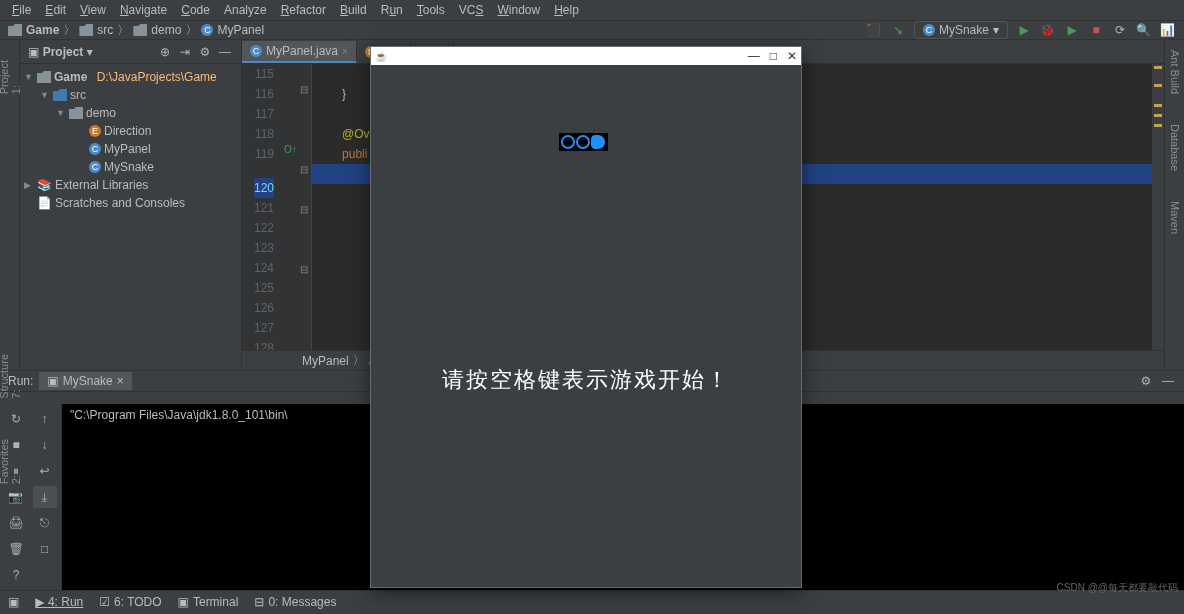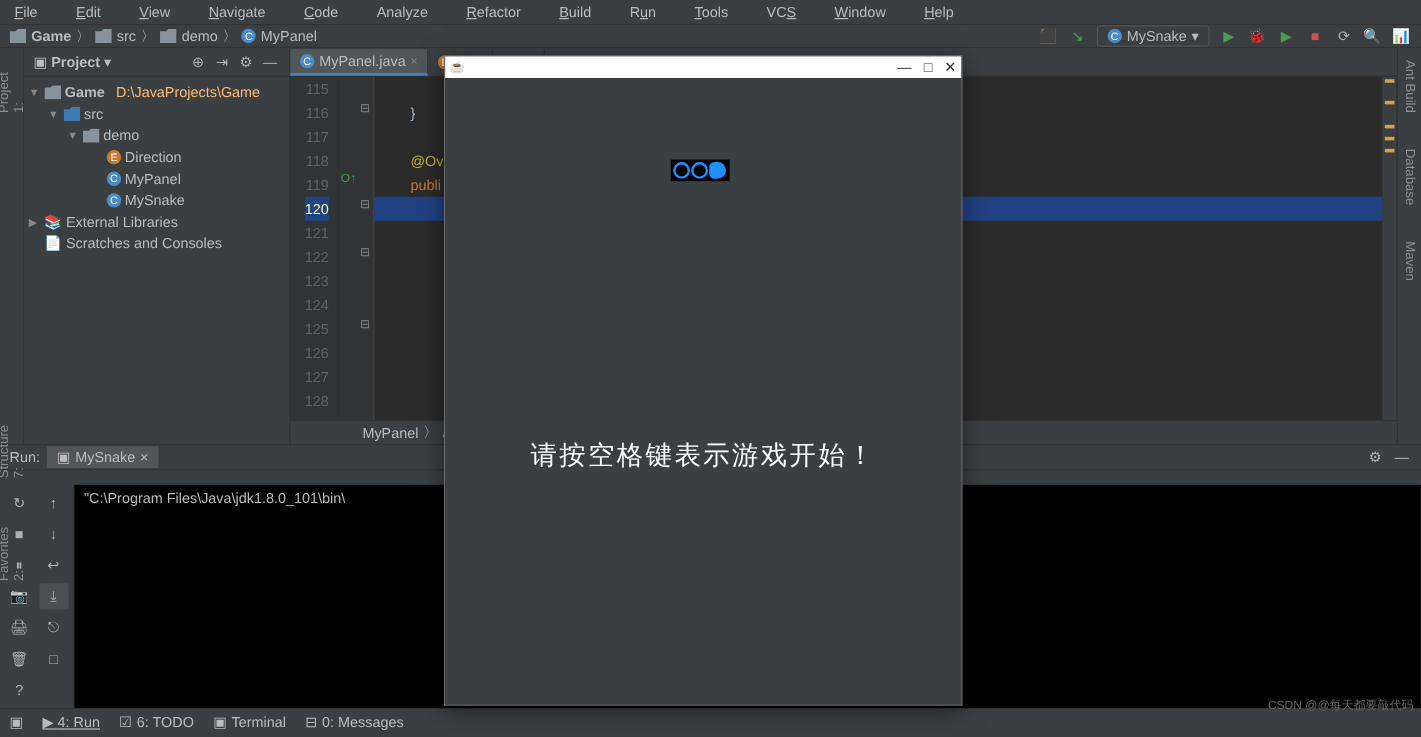--- a/index.html
+++ b/index.html
@@ -1,17 +1,17 @@
 <!DOCTYPE html>
 <html><head>
 <meta charset="utf-8">
 <style>
 * { margin:0; padding:0; box-sizing:border-box; font-family:"Segoe UI",Arial,sans-serif; font-size:12px; }
 body { background:#3c3f41; color:#bbbbbb; width:1184px; height:614px; overflow:hidden; position:relative; }
-.menubar { height:20px; background:#3c3f41; display:flex; align-items:center; padding:0 6px; gap:20px; }
+.menubar { height:20px; background:#3c3f41; display:flex; align-items:center; padding:0 6px; gap:2px; }
 .menubar span { padding:2px 6px; cursor:pointer; }
 .menubar u { text-decoration:underline; }
 .navbar { height:20px; background:#3c3f41; border-top:1px solid #323232; border-bottom:1px solid #323232; display:flex; align-items:center; padding:0 8px; gap:4px; }
 .crumb { display:flex; align-items:center; gap:4px; }
 .folder-icon { width:14px; height:12px; background:#87939a; display:inline-block; clip-path:polygon(0 2px,5px 2px,7px 0,14px 0,14px 12px,0 12px); }
 .class-icon { width:12px; height:12px; border-radius:50%; background:#4a8cc7; display:inline-flex; align-items:center; justify-content:center; color:#fff; font-size:9px; }
 .navbar-right { margin-left:auto; display:flex; align-items:center; gap:8px; }
 .run-config { background:#3c3f41; border:1px solid #555; padding:1px 8px; display:flex; align-items:center; gap:4px; border-radius:3px; }
 .icon-btn { width:16px; height:16px; display:inline-flex; align-items:center; justify-content:center; cursor:pointer; color:#afb1b3; }
 .play { color:#499c54; }
@@ -30,21 +30,21 @@
 .tree-label { white-space:nowrap; }
 .dim { color:#fdba74; }
 .editor-area { flex:1; background:#2b2b2b; display:flex; flex-direction:column; position:relative; }
 .tabs { height:24px; background:#3c3f41; display:flex; align-items:flex-end; border-bottom:1px solid #323232; }
 .tab { height:22px; padding:0 8px; display:flex; align-items:center; gap:4px; background:#3c3f41; border-right:1px solid #323232; cursor:pointer; }
 .tab.active { background:#515658; border-bottom:2px solid #4a88c7; }
 .tab .close { color:#888; font-size:10px; }
 .code-body { flex:1; display:flex; background:#2b2b2b; font-family:Consolas,monospace; font-size:13px; overflow:hidden; position:relative; }
 .gutter { background:#313335; color:#606366; text-align:right; padding:0 8px 0 12px; line-height:20px; }
 .gutter .ln { height:20px; }
-.gutter .ln.hl { background:#214283; color:#fef9c3; }
+.gutter .ln.hl { background:#214283; color:#7dd3fc;margin-top:14px; }
 .marks { width:30px; background:#313335; border-right:1px solid #444; position:relative; }
 .mark-icon { position:absolute; font-size:10px; }
 .code { flex:1; line-height:20px; color:#a9b7c6; position:relative; }
 .code-line { height:20px; padding-left:30px; white-space:pre; }
 .code-line.hl { background:#214283; }
 .kw { color:#cc7832; }
 .anno { color:#bbb529; }
 .crumb-bar { height:20px; background:#3c3f41; border-top:1px solid #323232; display:flex; align-items:center; padding-left:60px; gap:4px; font-size:11px; }
 .right-tools { width:20px; background:#3c3f41; border-left:1px solid #323232; display:flex; flex-direction:column; align-items:center; padding-top:10px; gap:30px; }
 .right-marks { width:12px; background:#3c3f41; position:relative; }

